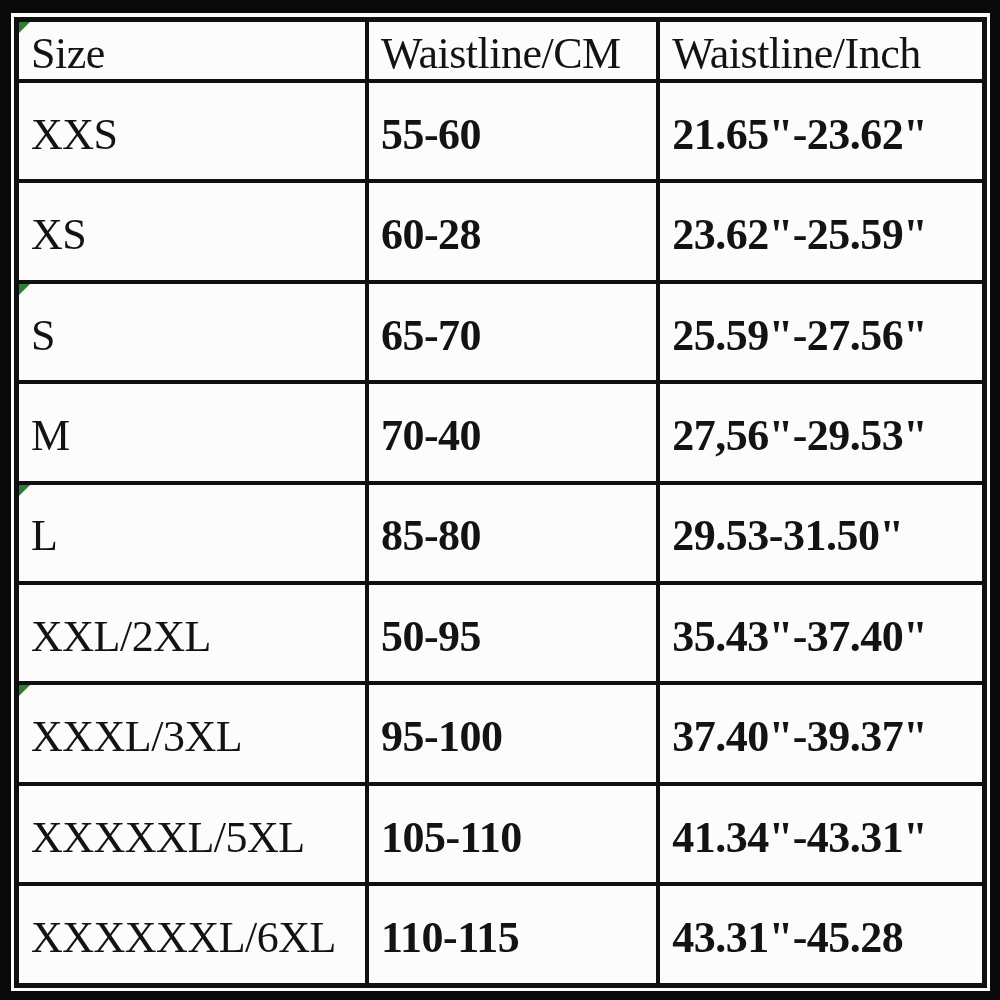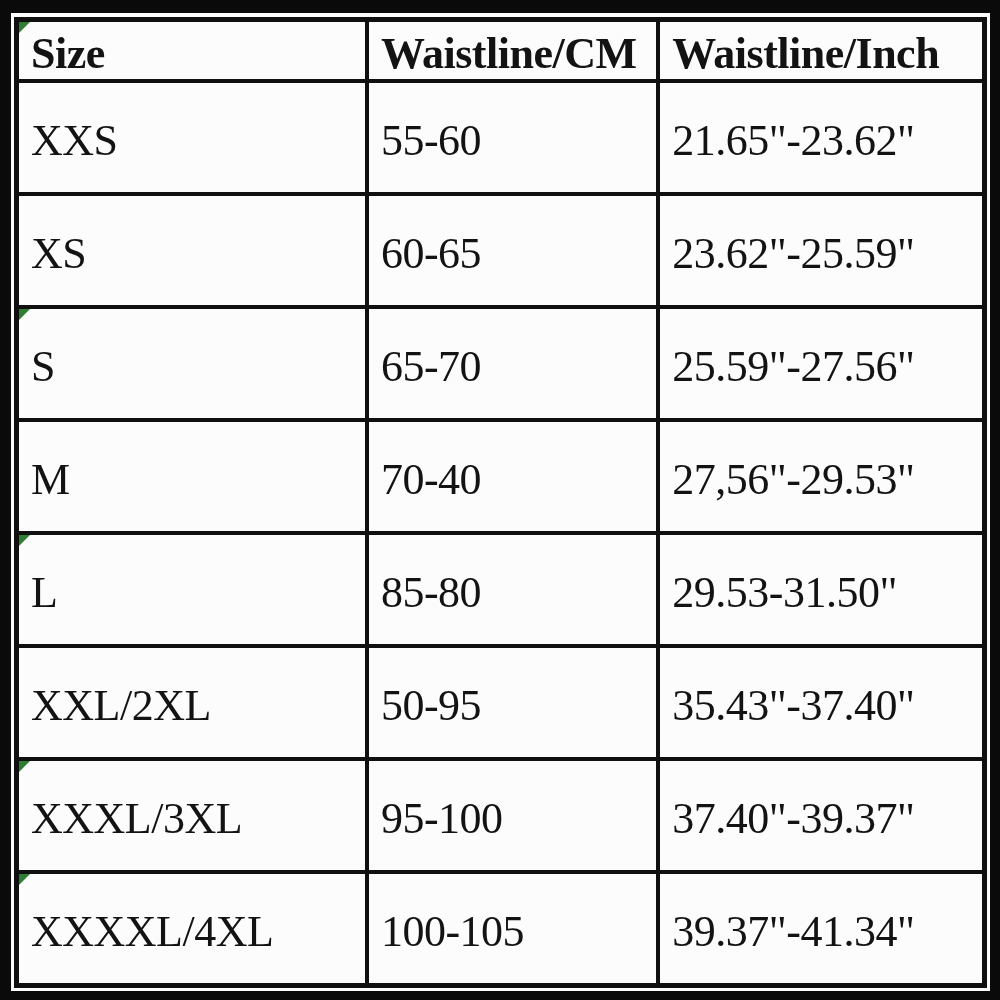--- a/index.html
+++ b/index.html
@@ -38,22 +38,22 @@
     vertical-align:middle;
     text-align:left;
     padding:6px 4px 0 12px;
     font-family:"Liberation Serif","DejaVu Serif",serif;
     font-size:44px;
     color:var(--text);
     letter-spacing:-0.5px;
     white-space:nowrap;
     overflow:hidden;
   }
-  th{ font-weight:bold; }
-  td{ font-weight:normal; }
+  th{ font-weight:normal; }
+  td{ font-weight:bold; }
   td.size-col{ font-weight:normal; }
   .corner-marker{
     position:absolute;
     top:0; left:0;
     width:0; height:0;
     border-top:11px solid var(--marker);
     border-right:11px solid transparent;
   }
   .cell-text{ display:inline-block; }
 </style>
@@ -76,21 +76,21 @@
           </tr>
       </thead>
       <tbody>
           <tr>
             <td class="size-col"><span class="cell-text">XXS</span></td>
             <td><span class="cell-text">55-60</span></td>
             <td><span class="cell-text">21.65"-23.62"</span></td>
           </tr>
           <tr>
             <td class="size-col"><span class="cell-text">XS</span></td>
-            <td><span class="cell-text">60-65</span></td>
+            <td><span class="cell-text">60-28</span></td>
             <td><span class="cell-text">23.62"-25.59"</span></td>
           </tr>
           <tr>
             <td class="size-col"><span class="corner-marker"></span><span class="cell-text">S</span></td>
             <td><span class="cell-text">65-70</span></td>
             <td><span class="cell-text">25.59"-27.56"</span></td>
           </tr>
           <tr>
             <td class="size-col"><span class="cell-text">M</span></td>
             <td><span class="cell-text">70-40</span></td>
@@ -105,20 +105,25 @@
             <td class="size-col"><span class="cell-text">XXL/2XL</span></td>
             <td><span class="cell-text">50-95</span></td>
             <td><span class="cell-text">35.43"-37.40"</span></td>
           </tr>
           <tr>
             <td class="size-col"><span class="corner-marker"></span><span class="cell-text">XXXL/3XL</span></td>
             <td><span class="cell-text">95-100</span></td>
             <td><span class="cell-text">37.40"-39.37"</span></td>
           </tr>
           <tr>
-            <td class="size-col"><span class="corner-marker"></span><span class="cell-text">XXXXL/4XL</span></td>
-            <td><span class="cell-text">100-105</span></td>
-            <td><span class="cell-text">39.37"-41.34"</span></td>
+            <td class="size-col"><span class="cell-text">XXXXXL/5XL</span></td>
+            <td><span class="cell-text">105-110</span></td>
+            <td><span class="cell-text">41.34"-43.31"</span></td>
+          </tr>
+          <tr>
+            <td class="size-col"><span class="cell-text">XXXXXXL/6XL</span></td>
+            <td><span class="cell-text">110-115</span></td>
+            <td><span class="cell-text">43.31"-45.28</span></td>
           </tr>
         </tbody>
     </table>
   </div>
 </div>
 
 </body></html>

